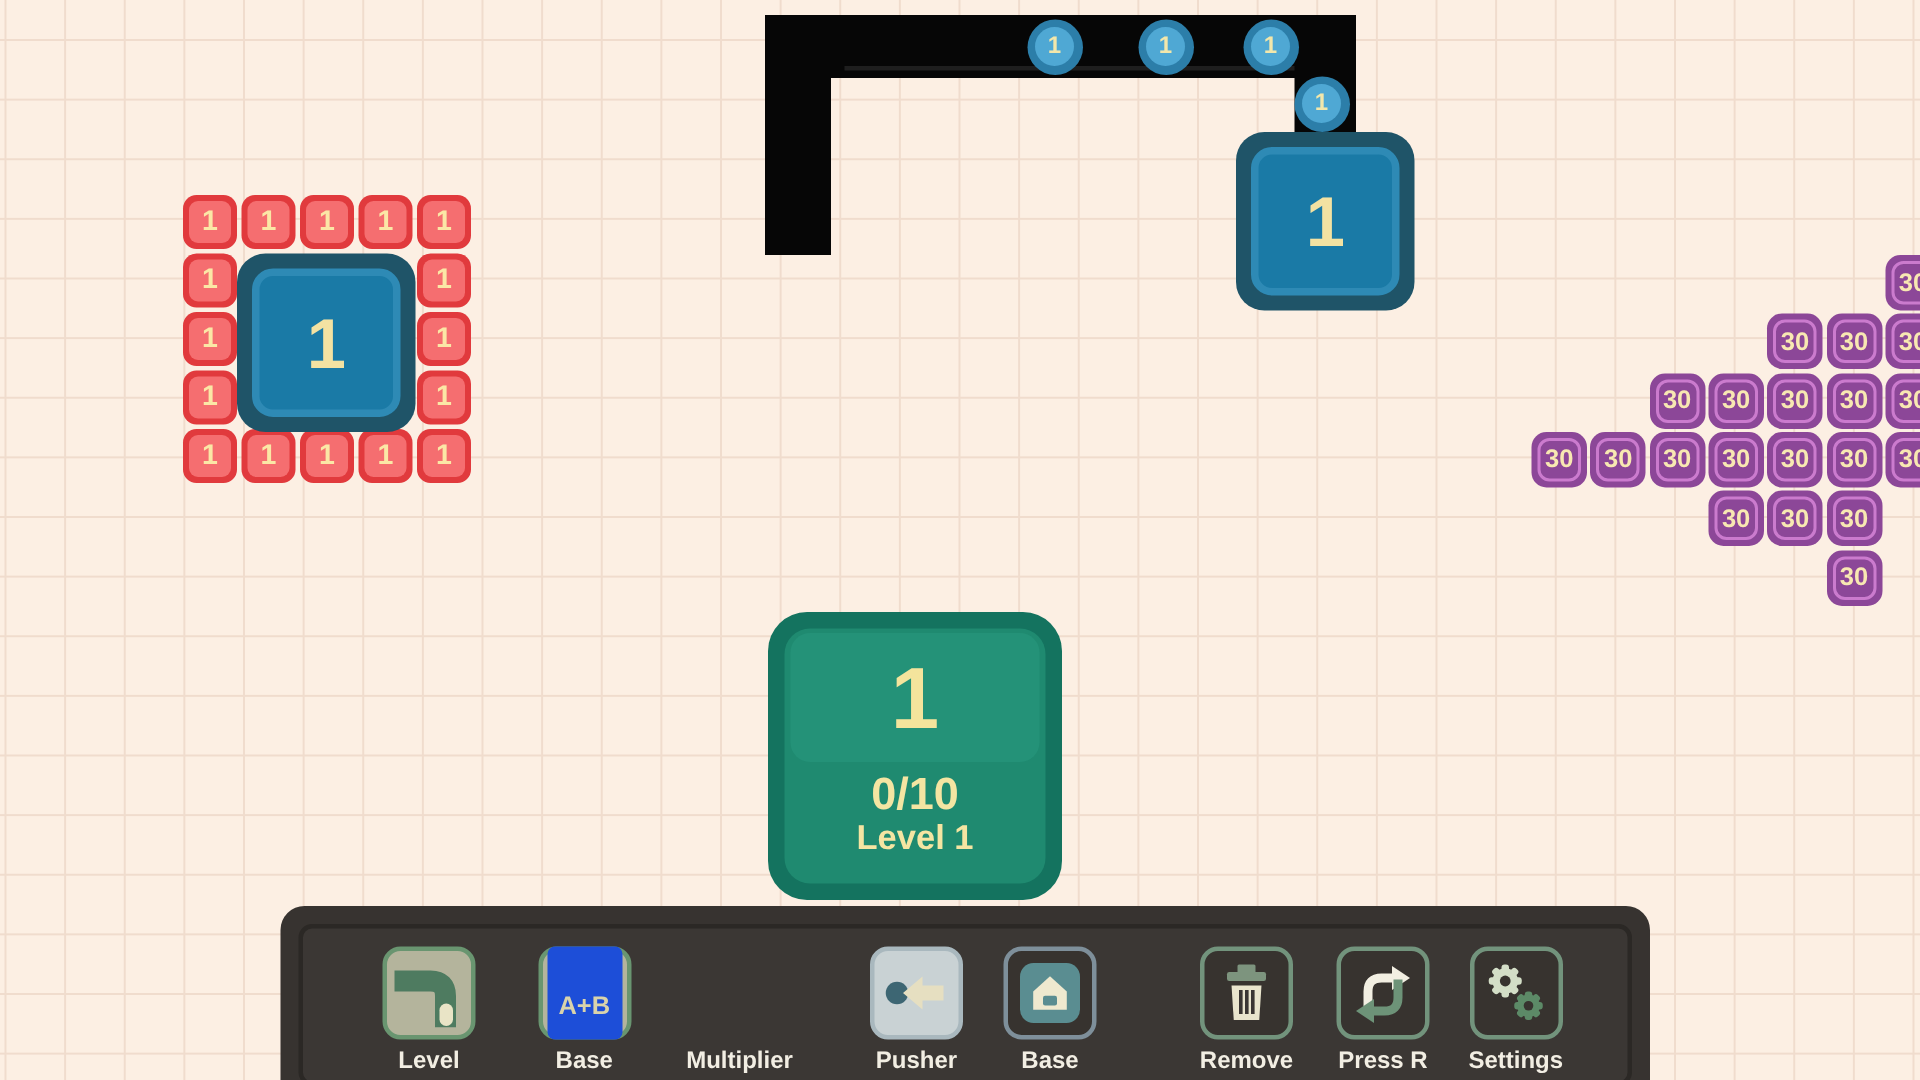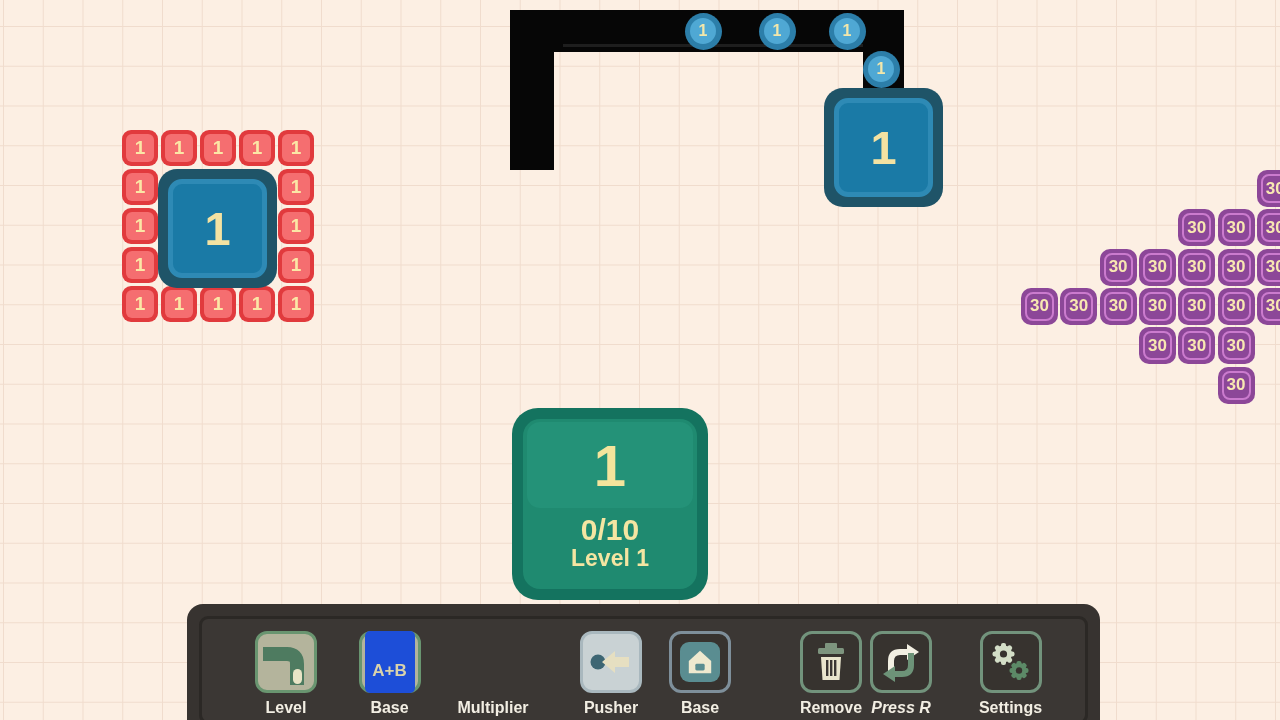--- a/index.html
+++ b/index.html
@@ -271,21 +271,21 @@
       <rect x="10" y="9" width="26" height="6" rx="1.5" fill="#7d947e"></rect>
       <path d="M13 18 H33 L31.5 41 H14.5 Z" fill="#e9e5cd"></path>
       <rect x="18" y="21" width="2.4" height="16" fill="#3a3633"></rect>
       <rect x="22" y="21" width="2.4" height="16" fill="#3a3633"></rect>
       <rect x="26" y="21" width="2.4" height="16" fill="#3a3633"></rect>
               </svg>
             </div>
           </div>
           <div class="tool-label">Remove</div>
         </div>
-        <div class="tool" style="left: 683px; font-style: italic;">
+        <div class="tool" style="left: 704px;">
           <div class="tool-btn tool-darkgreen">
             <div class="icon-wrap">
               <svg width="46" height="46" viewBox="0 0 46 46">
       <path d="M13 32 L13 22 Q13 13 22 13 L30 13" fill="none" stroke="#f2efe2" stroke-width="6"></path>
       <path d="M29 5 L41 13 L29 21 Z" fill="#f2efe2"></path>
       <path d="M33 14 L33 26 Q33 35 24 35 L16 35" fill="none" stroke="#6d9378" stroke-width="6"></path>
       <path d="M17 27 L5 35 L17 43 Z" fill="#6d9378"></path>
               </svg>
             </div>
           </div>

